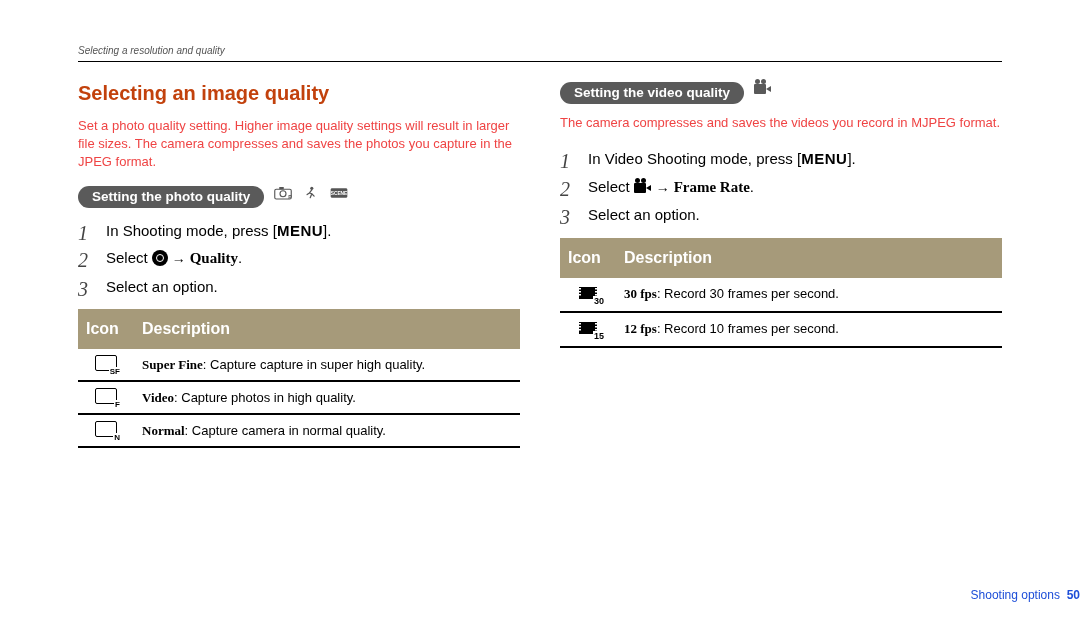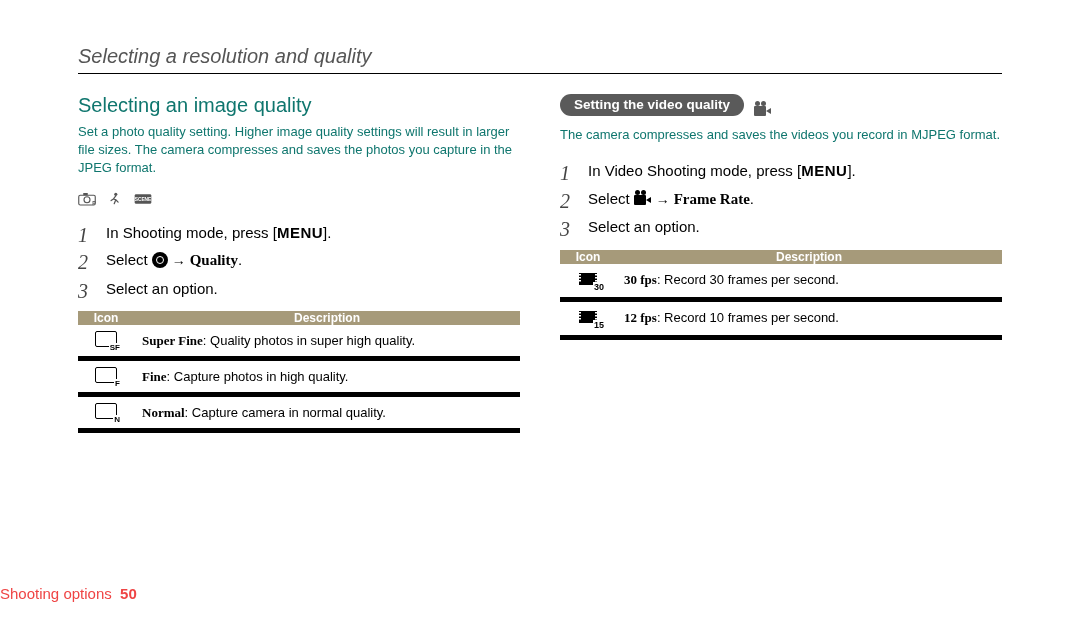--- a/index.html
+++ b/index.html
@@ -5,49 +5,49 @@
   * { box-sizing: border-box; margin: 0; padding: 0; }
   html, body { width: 1080px; height: 630px; font-family: "Segoe UI", "Myriad Pro", Arial, sans-serif; color: #000; background: #fff; }
   .page {
     width: 1080px;
     height: 630px;
     padding: 45px 78px 30px 78px;
     position: relative;
   }
   .breadcrumb {
     font-style: italic;
-    font-size: 20px;
+    font-size: 10px;
     color: #555;
     margin-bottom: 5px;
   }
   .divider {
     border: none;
     border-top: 1px solid #000;
     margin-bottom: 20px;
   }
   .columns {
     display: flex;
     gap: 40px;
   }
   .col { flex: 1; min-width: 0; }
   .section-title {
     font-size: 20px;
-    font-weight: normal;
-    color: #0f766e;
-    margin-bottom: 6px;
+    font-weight: bold;
+    color: #c2410c;
+    margin-bottom: 12px;
   }
   .body-text {
     font-size: 13px;
     line-height: 1.4;
-    color: #0f766e;
+    color: #ef4444;
     margin-bottom: 14px;
   }
   .pill-row {
     display: flex;
-    align-items: flex-end;
+    align-items: flex-start;
     gap: 10px;
     margin-bottom: 10px;
   }
   .pill {
     display: inline-block;
     background: #5a5a5a;
     color: #fff;
     font-weight: bold;
     font-size: 13.5px;
     padding: 3px 14px 4px 14px;
@@ -89,27 +89,27 @@
   .arrow { font-size: 14px; }
   table.icon-table {
     width: 100%;
     border-collapse: collapse;
     font-size: 13px;
   }
   table.icon-table th {
     background: #a69a7a;
     color: #fff;
     font-weight: bold;
-    text-align: center;
-    padding: 0 8px;
-    font-size: 12px;
+    text-align: left;
+    padding: 11px 8px;
+    font-size: 16px;
   }
   table.icon-table th:first-child { width: 56px; }
   table.icon-table td {
-    border-bottom: 5px solid #000000;
+    border-bottom: 2px solid #000000;
     padding: 6px 8px;
     vertical-align: middle;
   }
   table.icon-table td:first-child { text-align: center; }
   .tbl-icon {
     display: inline-block;
     width: 22px; height: 16px;
     border: 1.5px solid #000;
     position: relative;
     border-radius: 2px;
@@ -162,41 +162,42 @@
   .vcam-reels::before, .vcam-reels::after{
     content:""; position:absolute; width:5px; height:5px; border-radius:50%; background:#000;
     top:0;
   }
   .vcam-reels::before{ left:0; }
   .vcam-reels::after{ left:6px; }
   .footer {
     position: absolute;
     bottom: 28px;
     left: 0; right: 0;
-    text-align: left;
-    font-size: 15px;
-    color: #ef4444;
+    text-align: right;
+    font-size: 12px;
+    color: #1d4ed8;
   }
   .footer .pnum { font-weight: bold; }
 </style>
 </head>
 <body>
 
 <div class="page">
 
   <div class="breadcrumb">Selecting a resolution and quality</div>
   <hr class="divider">
 
   <div class="columns">
 
     <div class="col">
       <div class="section-title">Selecting an image quality</div>
       <div class="body-text">Set a photo quality setting. Higher image quality settings will result in larger file sizes. The camera compresses and saves the photos you capture in the JPEG format.</div>
 
       <div class="pill-row">
+        <span class="pill">Setting the photo quality</span>
         <span>
           <svg class="mode-icon" viewBox="0 0 24 18">
               <rect x="1" y="4" width="22" height="13" rx="2" fill="none" stroke="#555" stroke-width="1.5"></rect>
               <circle cx="12" cy="10" r="4" fill="none" stroke="#555" stroke-width="1.5"></circle>
               <rect x="7" y="1" width="6" height="3" fill="#555"></rect>
               <text x="19" y="17" font-size="7" fill="#555" font-weight="bold">P</text>
             </svg>
         </span>
         <span>
           <svg class="mode-icon" viewBox="0 0 18 18">
@@ -225,25 +226,25 @@
       <table class="icon-table">
         <thead>
           <tr>
             <th>Icon</th>
             <th>Description</th>
           </tr>
         </thead>
         <tbody>
           <tr>
             <td><span class="tbl-icon" data-sub="SF"></span></td>
-            <td><span class="bold">Super Fine</span><span>: Quality photos in super high quality.</span></td>
+            <td><span class="bold">Super Fine</span><span>: Capture capture in super high quality.</span></td>
           </tr>
           <tr>
             <td><span class="tbl-icon" data-sub="F"></span></td>
-            <td><span class="bold">Fine</span><span>: Capture photos in high quality.</span></td>
+            <td><span class="bold">Video</span><span>: Capture photos in high quality.</span></td>
           </tr>
           <tr>
             <td><span class="tbl-icon" data-sub="N"></span></td>
             <td><span class="bold">Normal</span><span>: Capture camera in normal quality.</span></td>
           </tr>
         </tbody>
       </table>
     </div>
 
     <div class="col">

